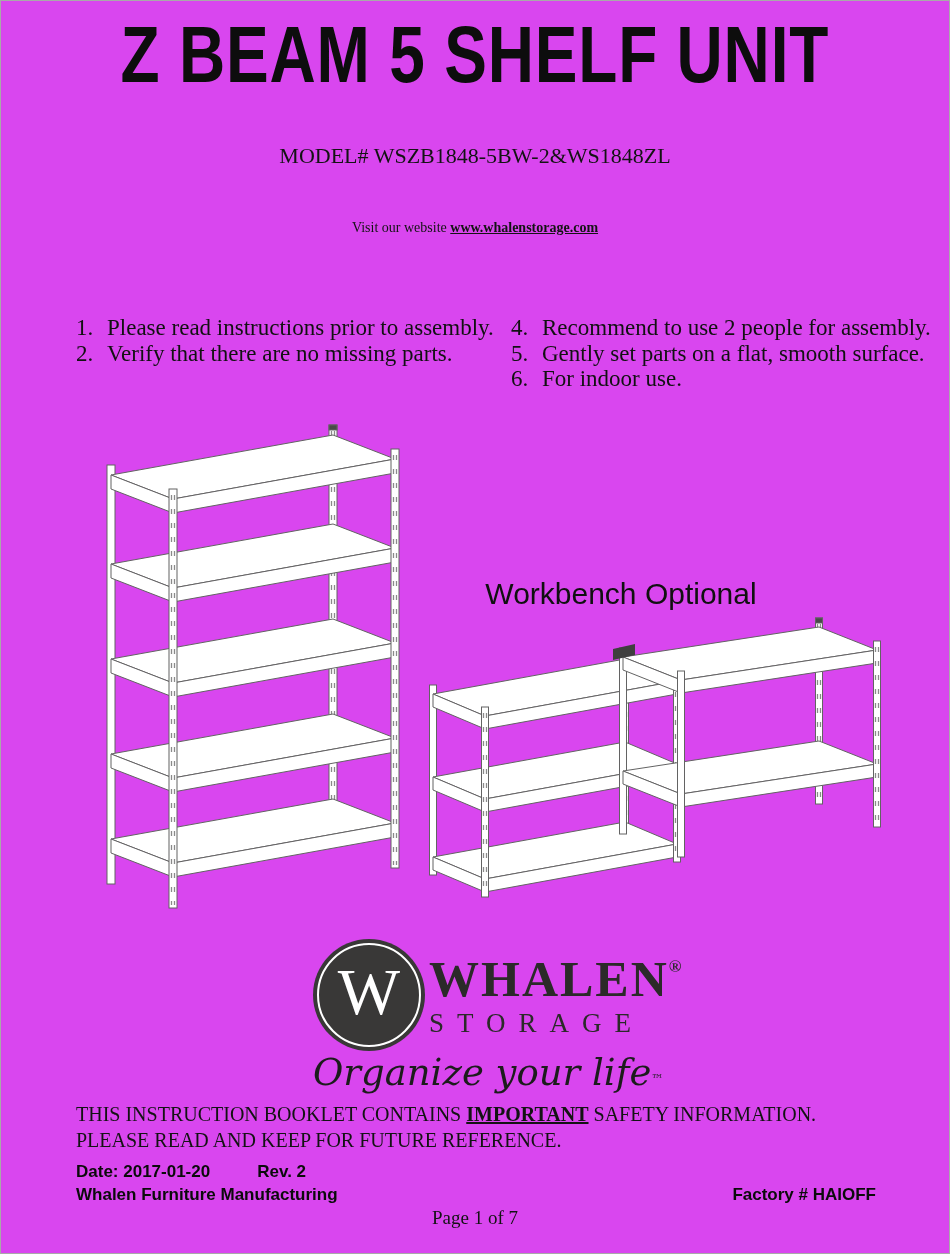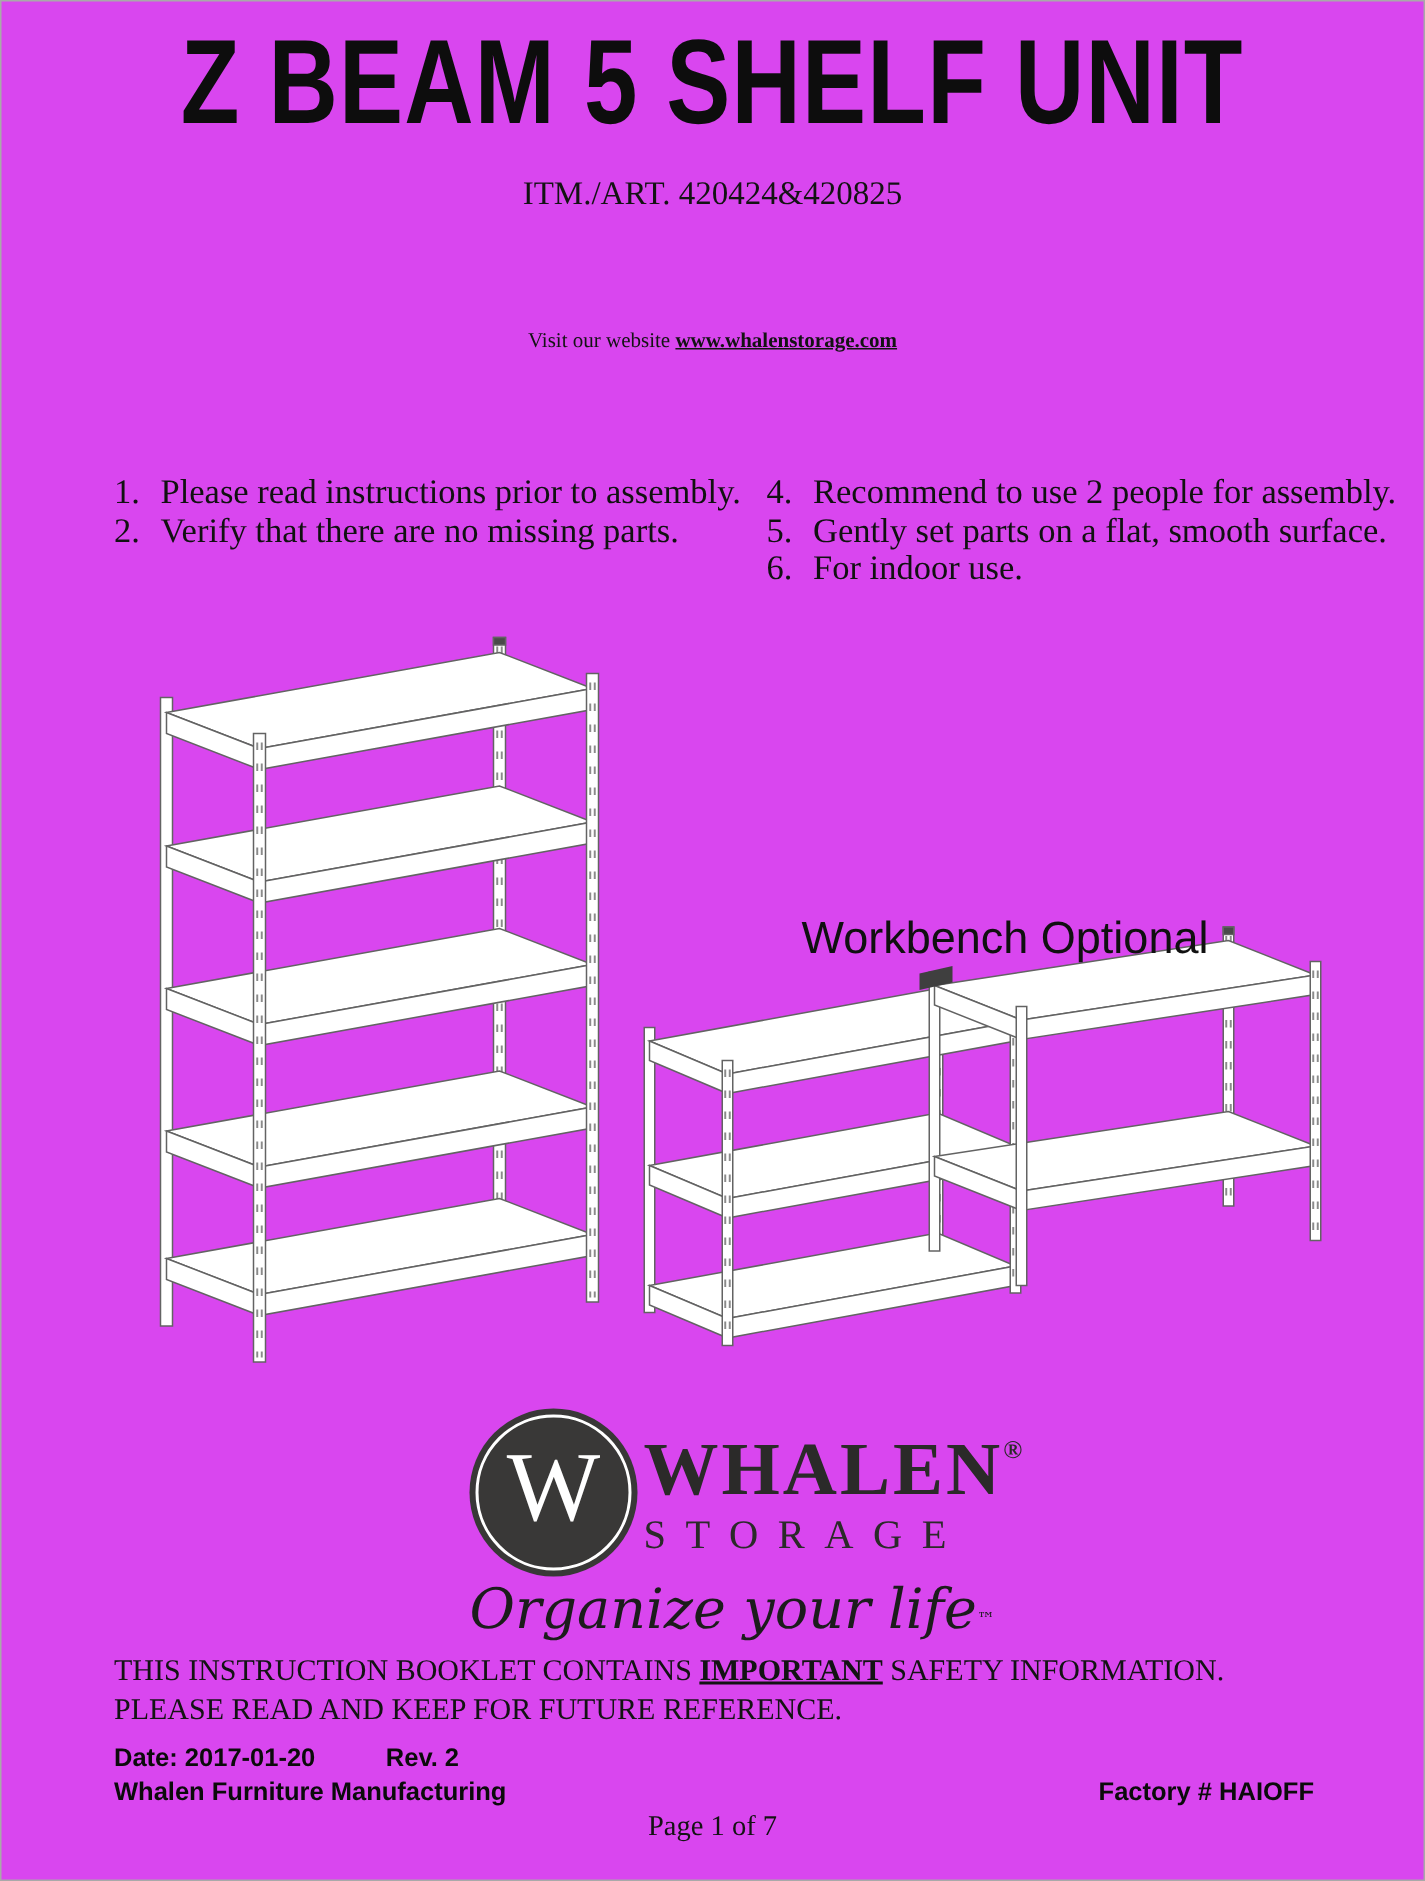--- a/index.html
+++ b/index.html
@@ -23,22 +23,22 @@
 
   
   .ilist { top:314px; font-size:23px; line-height:25.5px; }
   .ilist-left  { left:75px;  width:420px; }
   .ilist-right { left:510px; width:420px; }
   .li { white-space:nowrap; }
   .li .num { display:inline-block; width:31px; }
 
   
   .diagram-svg { position:absolute; left:0; top:400px; }
-  .workbench-label { top:576px; left:519px; width:300px; text-align:center;
-                     font-family:"Liberation Sans", sans-serif; font-size:30px; color:#101010;margin-top:32px; }
+  .workbench-label { top:576px; left:470px; width:300px; text-align:center;
+                     font-family:"Liberation Sans", sans-serif; font-size:30px; color:#101010; }
 
   
   .logo { left:312px; top:938px; width:334px; }
   .logo-row { display:flex; gap:4px; align-items:flex-start; }
   .logo-circle { width:112px; height:112px; border-radius:50%; background:#393837; flex:0 0 auto;
                  display:flex; align-items:center; justify-content:center; position:relative; }
   .logo-circle::after { content:""; position:absolute; inset:4px; border:2px solid #fff; border-radius:50%; }
   .logo-w { font-family:"Liberation Serif", serif; font-size:66px; color:#fff; line-height:1; margin-top:-6px; }
   .logo-textcol { margin-top:15px; }
   .logo-brand { font-family:"Liberation Serif", serif; font-weight:700; font-size:50px; line-height:1;
@@ -64,21 +64,21 @@
 </style>
 </head>
 <body>
 
 <div class="page">
 
   <div class="abs title-wrap">
     <span class="title-inner">Z BEAM 5 SHELF UNIT</span>
   </div>
 
-  <div class="abs center-line itm-line">ITM./ART. 420424&amp;420825</div>
+  <div class="abs center-line model-line">MODEL# WSZB1848-5BW-2&amp;WS1848ZL</div>
   <div class="abs center-line website-line">
     <span>Visit our website </span><span class="website-link">www.whalenstorage.com</span>
   </div>
 
   <div class="abs ilist ilist-left">
     <div class="li">
       <span class="num">1.</span><span>Please read instructions prior to assembly.</span>
     </div>
     <div class="li">
       <span class="num">2.</span><span>Verify that there are no missing parts.</span>

